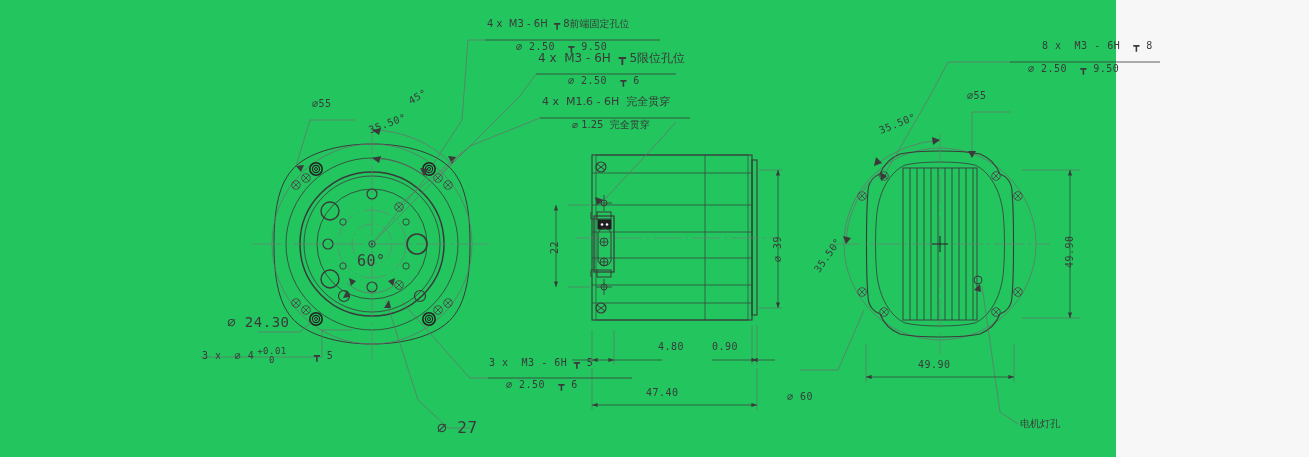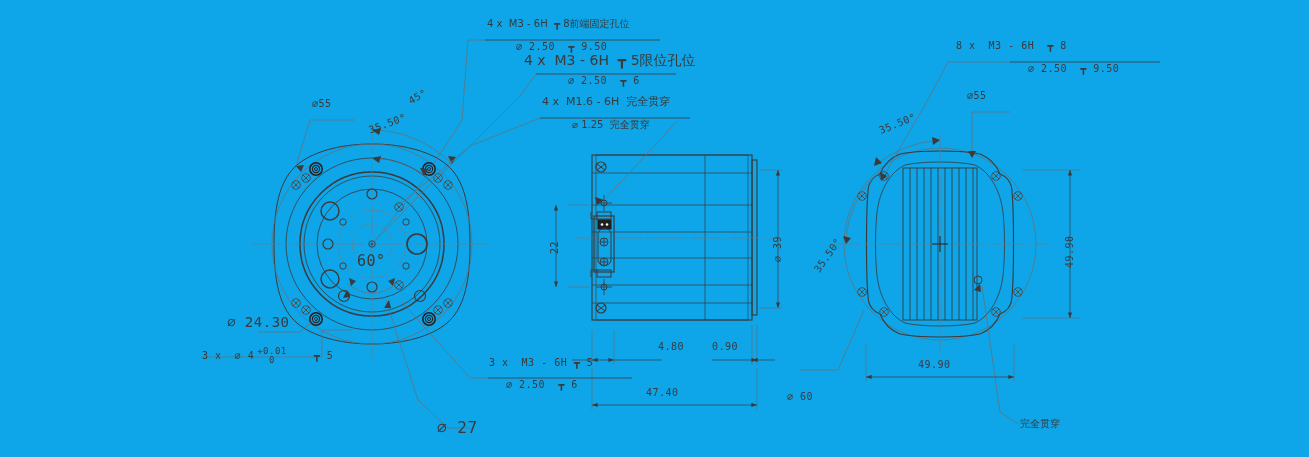--- a/index.html
+++ b/index.html
@@ -4,22 +4,22 @@
 <style>
   html,body{margin:0;padding:0;}
   body{
     width:1309px;height:457px;
     background:#f7f7f7;
     font-family:"DejaVu Sans Mono","Liberation Mono",monospace;
     overflow:hidden;
   }
   #sheet{
     position:relative;
-    width:1309px;height:457px;
-    background:#0ea5e9;
+    width:1116px;height:457px;
+    background:#22c55e;
   }
   #dwg{position:absolute;left:0;top:0;width:1309px;height:457px;}
   .lbl{
     position:absolute;
     color:#3a3a3a;
     font-family:"DejaVu Sans Mono","Liberation Mono",monospace;
     white-space:pre;
     letter-spacing:0.5px;
     line-height:1.15;
   }
@@ -300,27 +300,27 @@
       <path d="M536,74 L676,74"></path>
       <path d="M540,118 L690,118"></path>
       <path d="M1010,62 L1160,62"></path>
       <path d="M488,378 L632,378"></path>
     </g>
   </svg>
 
   <div class="lbl cjk" style="left:487px;top:18px;font-size:10px;">4 x  M3 - 6H  ┳ 8前端固定孔位</div>
   <div class="lbl" style="left:516px;top:41px;font-size:10px;">⌀ 2.50  ┳ 9.50</div>
 
-  <div class="lbl cjk" style="left:524px;top:52px;font-size:14px;">4 x  M3 - 6H  ┳ 5限位孔位</div>
+  <div class="lbl cjk" style="left:538px;top:52px;font-size:12px;">4 x  M3 - 6H  ┳ 5限位孔位</div>
   <div class="lbl" style="left:568px;top:75px;font-size:10px;">⌀ 2.50  ┳ 6</div>
 
   <div class="lbl cjk" style="left:542px;top:96px;font-size:11px;">4 x  M1.6 - 6H  完全贯穿</div>
   <div class="lbl cjk" style="left:572px;top:119px;font-size:10px;">⌀ 1.25  完全贯穿</div>
 
-  <div class="lbl" style="left:956px;top:40px;font-size:10px;">8 x  M3 - 6H  ┳ 8</div>
+  <div class="lbl" style="left:1042px;top:40px;font-size:10px;">8 x  M3 - 6H  ┳ 8</div>
   <div class="lbl" style="left:1028px;top:63px;font-size:10px;">⌀ 2.50  ┳ 9.50</div>
 
   <div class="lbl" style="left:312px;top:98px;font-size:10px;">⌀55</div>
   <div class="lbl" style="left:408px;top:91px;font-size:10px;transform:rotate(-30deg);">45°</div>
   <div class="lbl" style="left:368px;top:118px;font-size:10px;transform:rotate(-20deg);">35.50°</div>
   <div class="lbl" style="left:357px;top:253px;font-size:15px;">60°</div>
   <div class="lbl" style="left:227px;top:314px;font-size:14px;">⌀ 24.30</div>
   <div class="lbl" style="left:437px;top:419px;font-size:16px;">⌀ 27</div>
 
   <div class="lbl" style="left:202px;top:347px;font-size:10px;"><span>3 x  ⌀ 4</span><span class="stack" style="margin:0 3px;"><span class="t">+0.01</span><span class="b">0</span></span><span style="margin-left:24px;">┳ 5</span></div>
@@ -333,15 +333,15 @@
   <div class="lbl" style="left:614px;top:341px;font-size:10px;margin-left:44px;">4.80</div>
   <div class="lbl" style="left:712px;top:341px;font-size:10px;">0.90</div>
   <div class="lbl" style="left:646px;top:387px;font-size:10px;">47.40</div>
 
   <div class="lbl" style="left:967px;top:90px;font-size:10px;">⌀55</div>
   <div class="lbl" style="left:878px;top:118px;font-size:10px;transform:rotate(-22deg);">35.50°</div>
   <div class="lbl rotm35" style="left:812px;top:268px;font-size:10px;">35.50°</div>
   <div class="lbl" style="left:787px;top:391px;font-size:10px;">⌀ 60</div>
   <div class="lbl" style="left:918px;top:359px;font-size:10px;">49.90</div>
   <div class="lbl rot90" style="left:1064px;top:268px;font-size:10px;">49.90</div>
-  <div class="lbl cjk" style="left:1020px;top:418px;font-size:10px;">完全贯穿</div>
+  <div class="lbl cjk" style="left:1020px;top:418px;font-size:10px;">电机灯孔</div>
 
 </div>
 
 </body></html>

